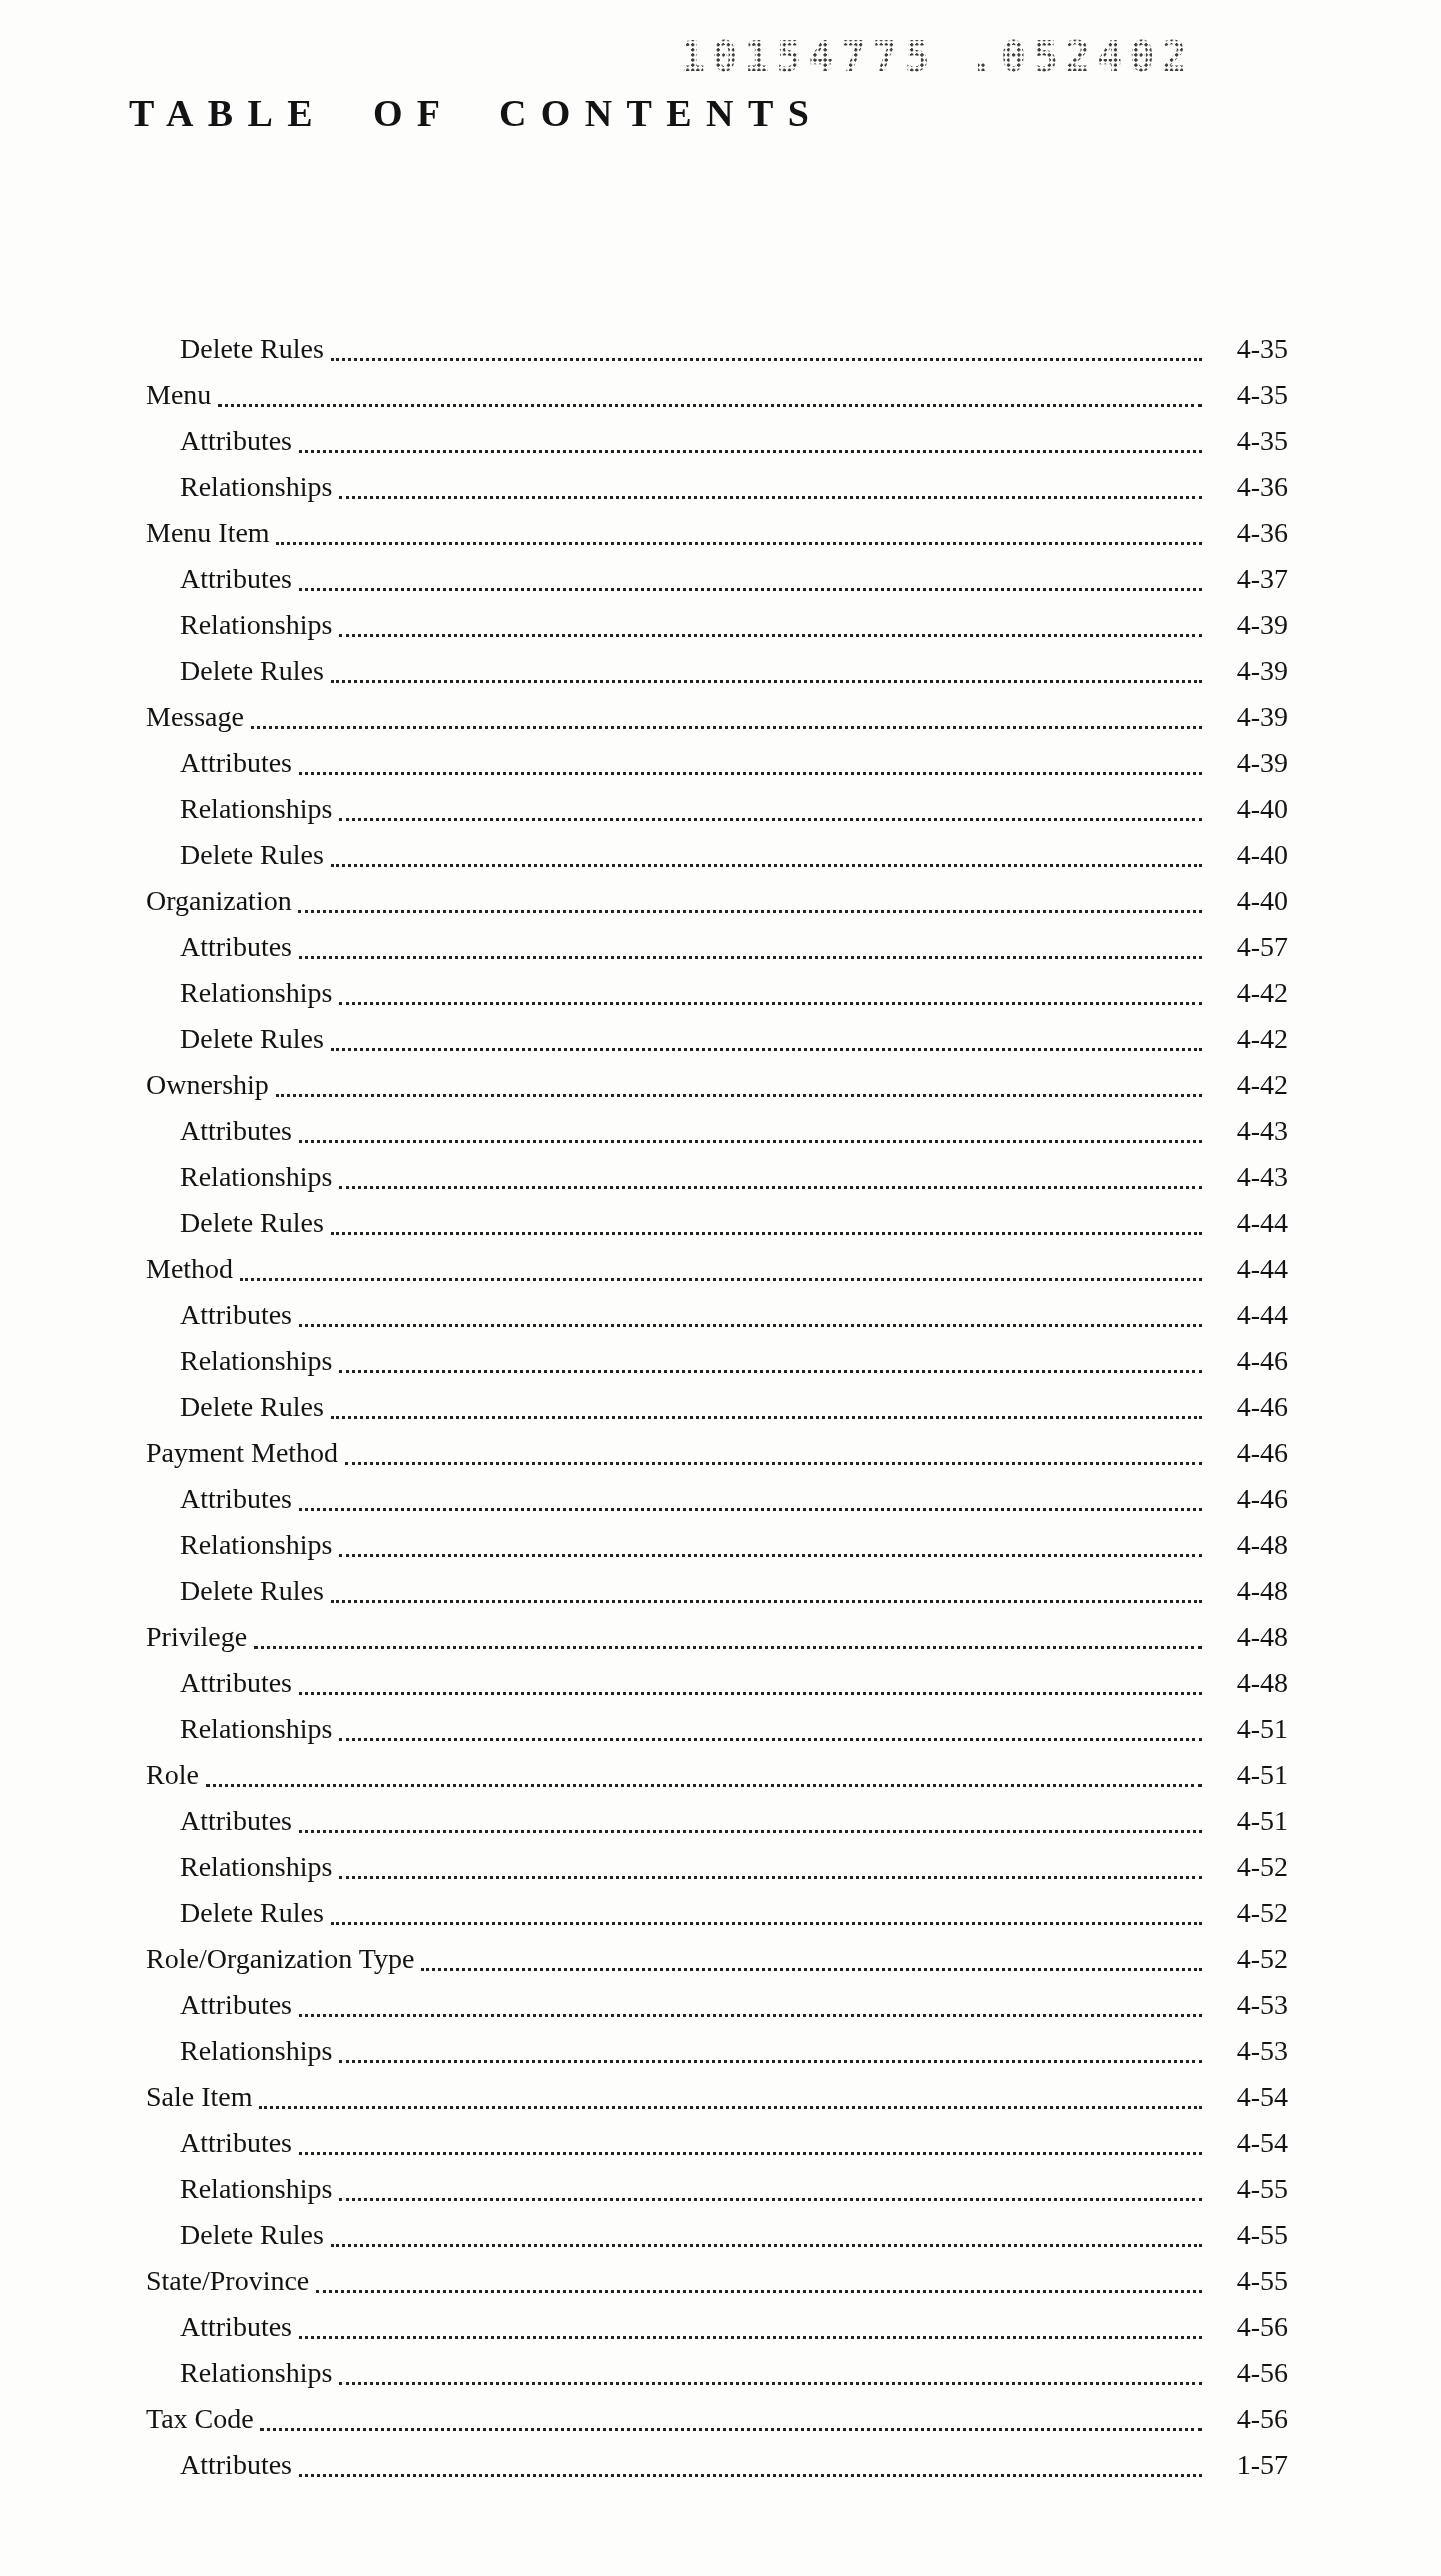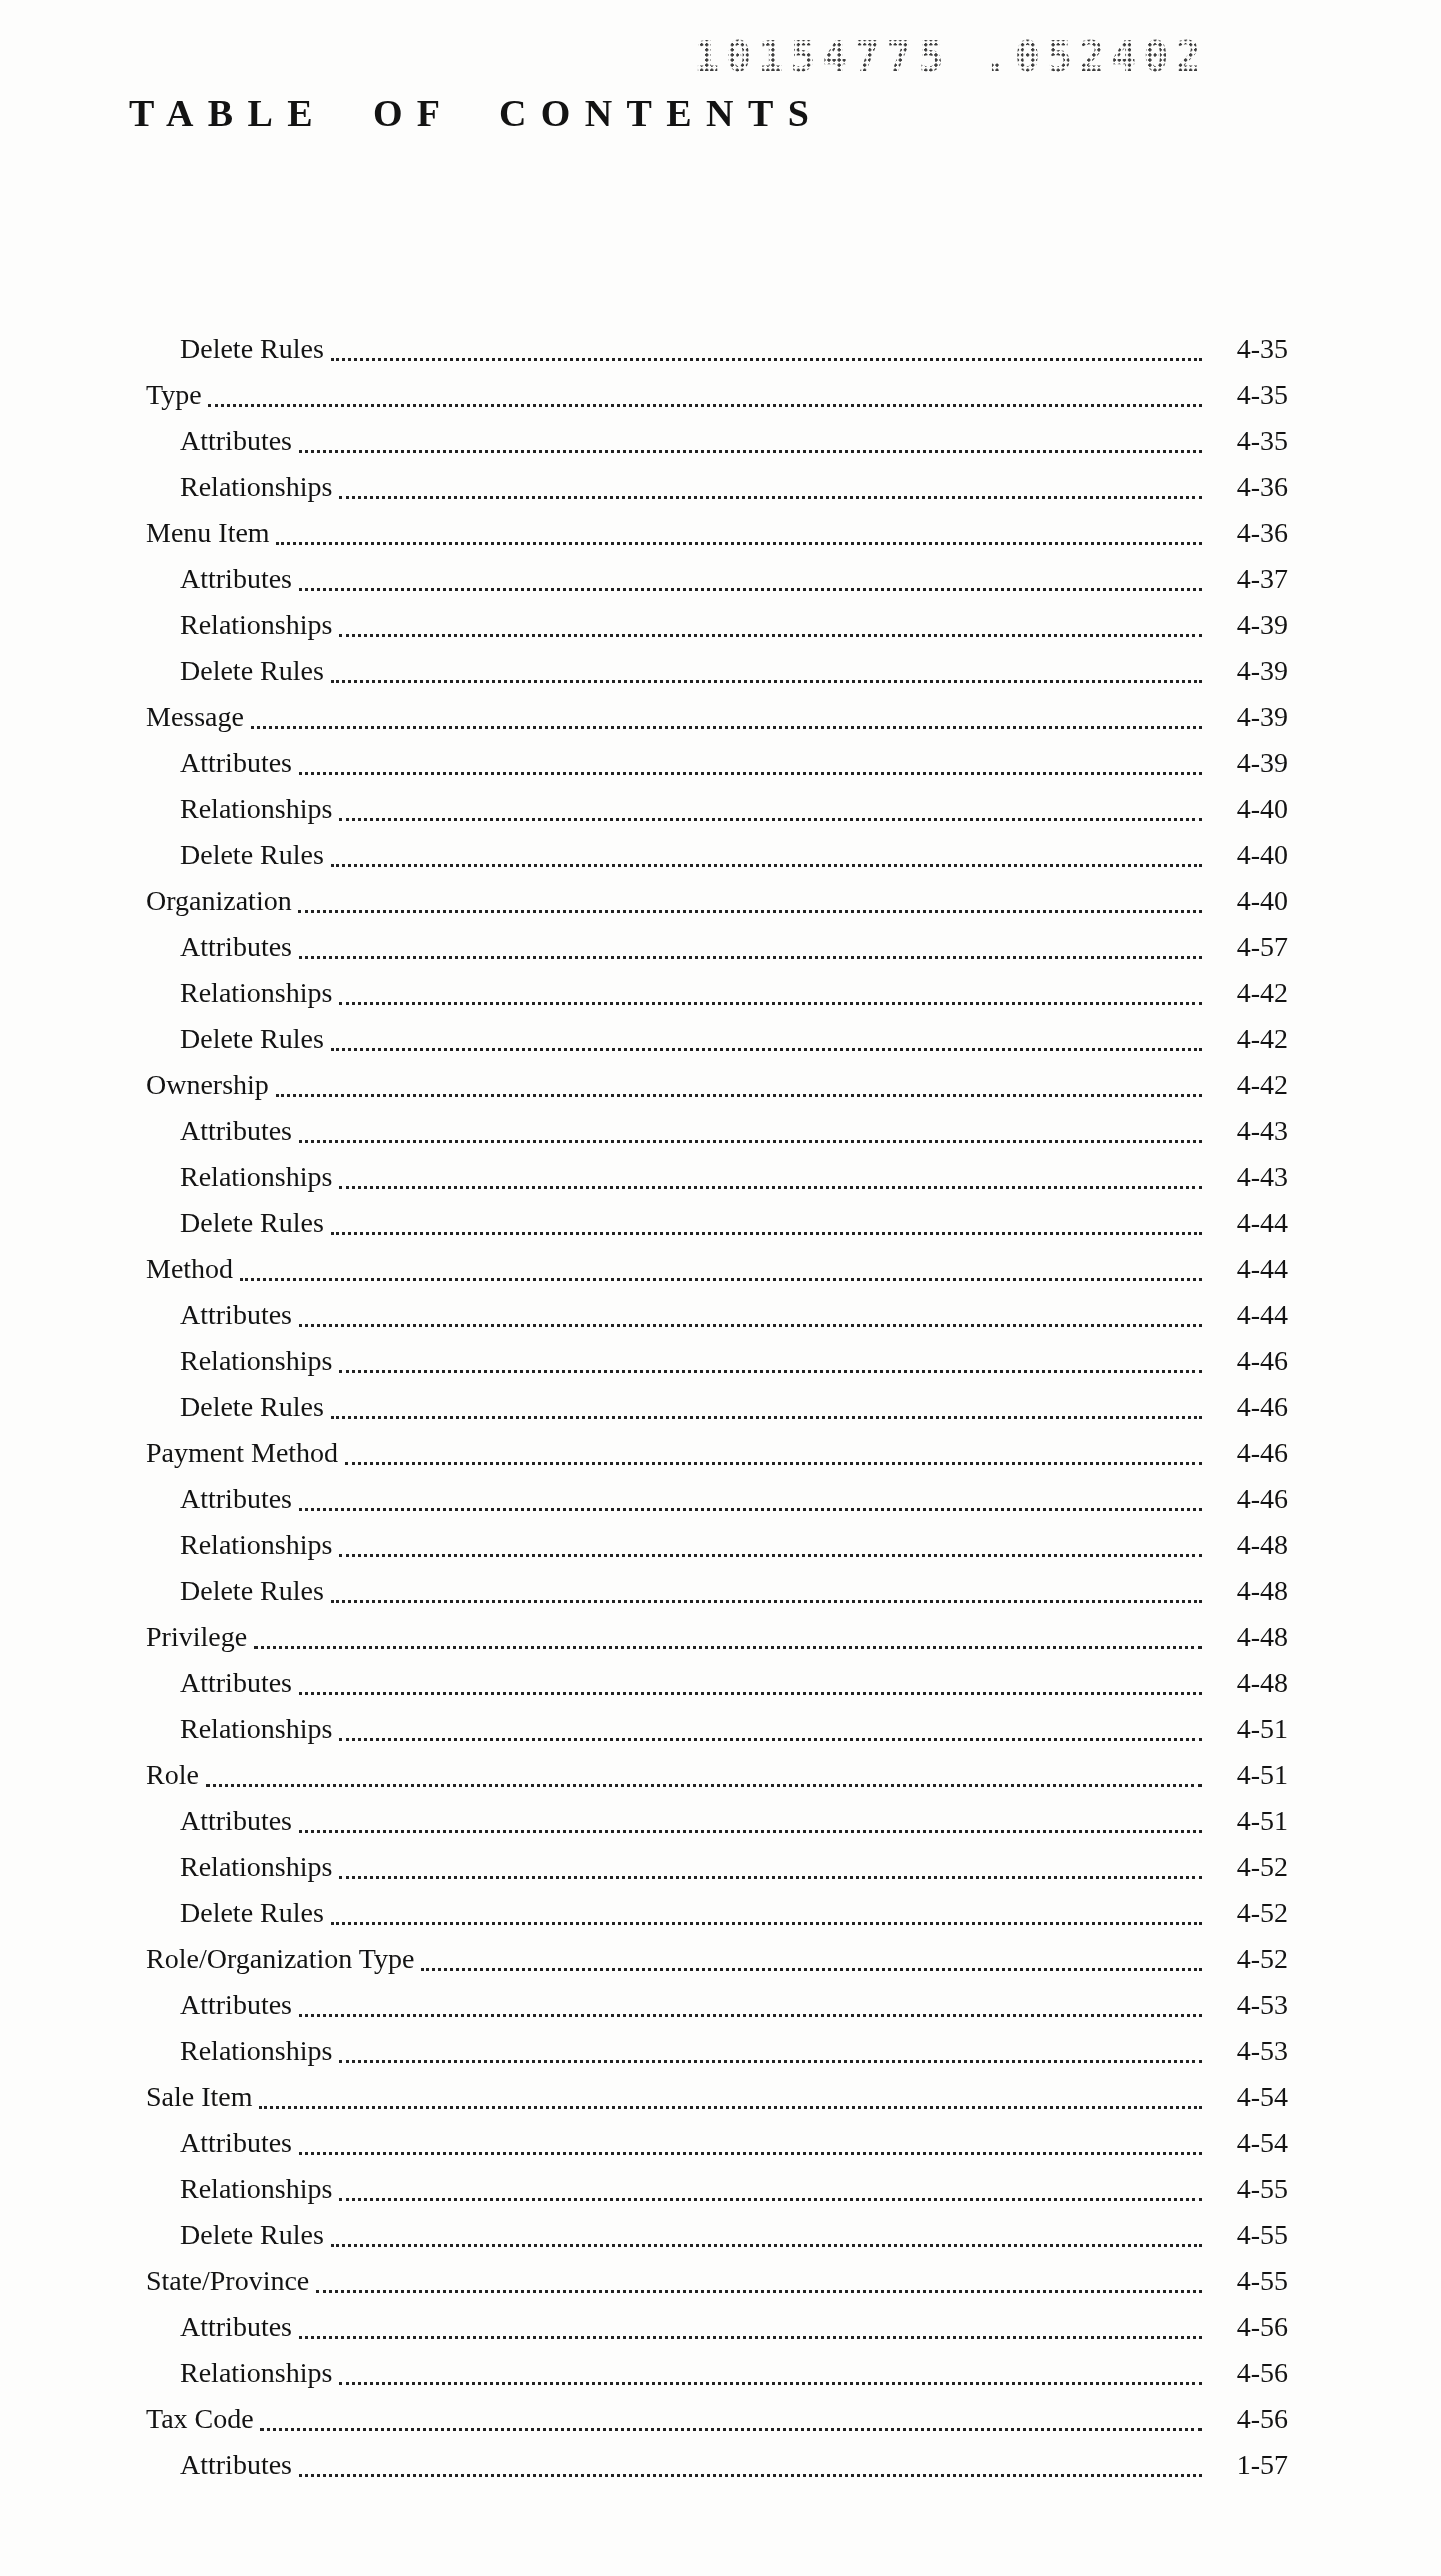--- a/index.html
+++ b/index.html
@@ -13,21 +13,21 @@
     height: 2576px;
     background: #fdfdfc;
     font-family: "Liberation Serif", serif;
     color: #111;
     overflow: hidden;
   }
   
   .stamp {
     position: absolute;
     top: 32px;
-    left: 694px;
+    left: 680px;
     width: 711px;
     font-family: "DejaVu Sans Mono", monospace;
     font-weight: bold;
     font-size: 42px;
     letter-spacing: 6.8px;
     color: transparent;
     background-image: radial-gradient(#3d3d3d 1.4px, rgba(0,0,0,0) 1.6px);
     background-size: 5.1px 5.1px;
     -webkit-background-clip: text;
     background-clip: text;
@@ -85,21 +85,21 @@
 
   <div class="title">TABLE OF CONTENTS</div>
 
   <div class="toc" id="toc-list">
       <div class="toc-row indent-1">
     <span class="toc-label">Delete Rules</span>
     <span class="toc-dots"></span>
     <span class="toc-page">4-35</span>
   </div>
       <div class="toc-row indent-0">
-    <span class="toc-label">Type</span>
+    <span class="toc-label">Menu</span>
     <span class="toc-dots"></span>
     <span class="toc-page">4-35</span>
   </div>
       <div class="toc-row indent-1">
     <span class="toc-label">Attributes</span>
     <span class="toc-dots"></span>
     <span class="toc-page">4-35</span>
   </div>
       <div class="toc-row indent-1">
     <span class="toc-label">Relationships</span>

